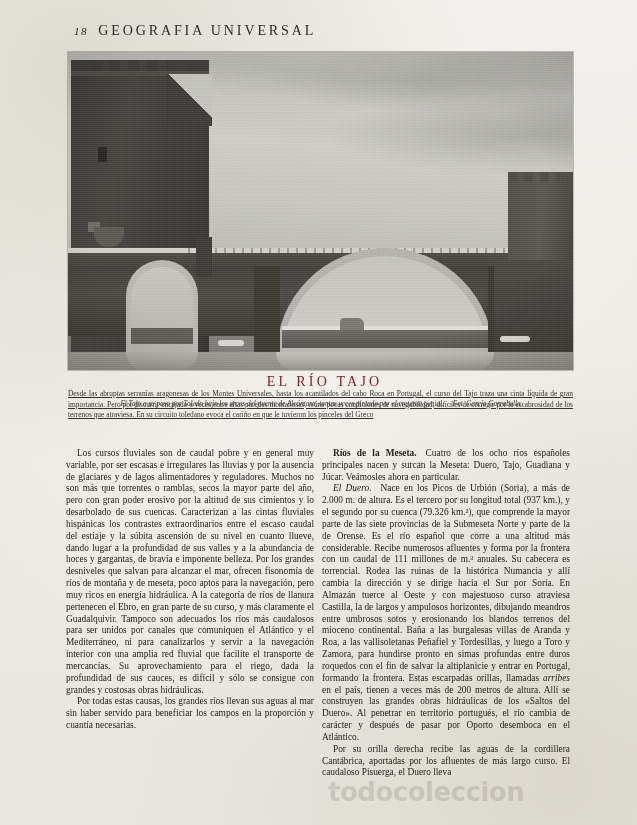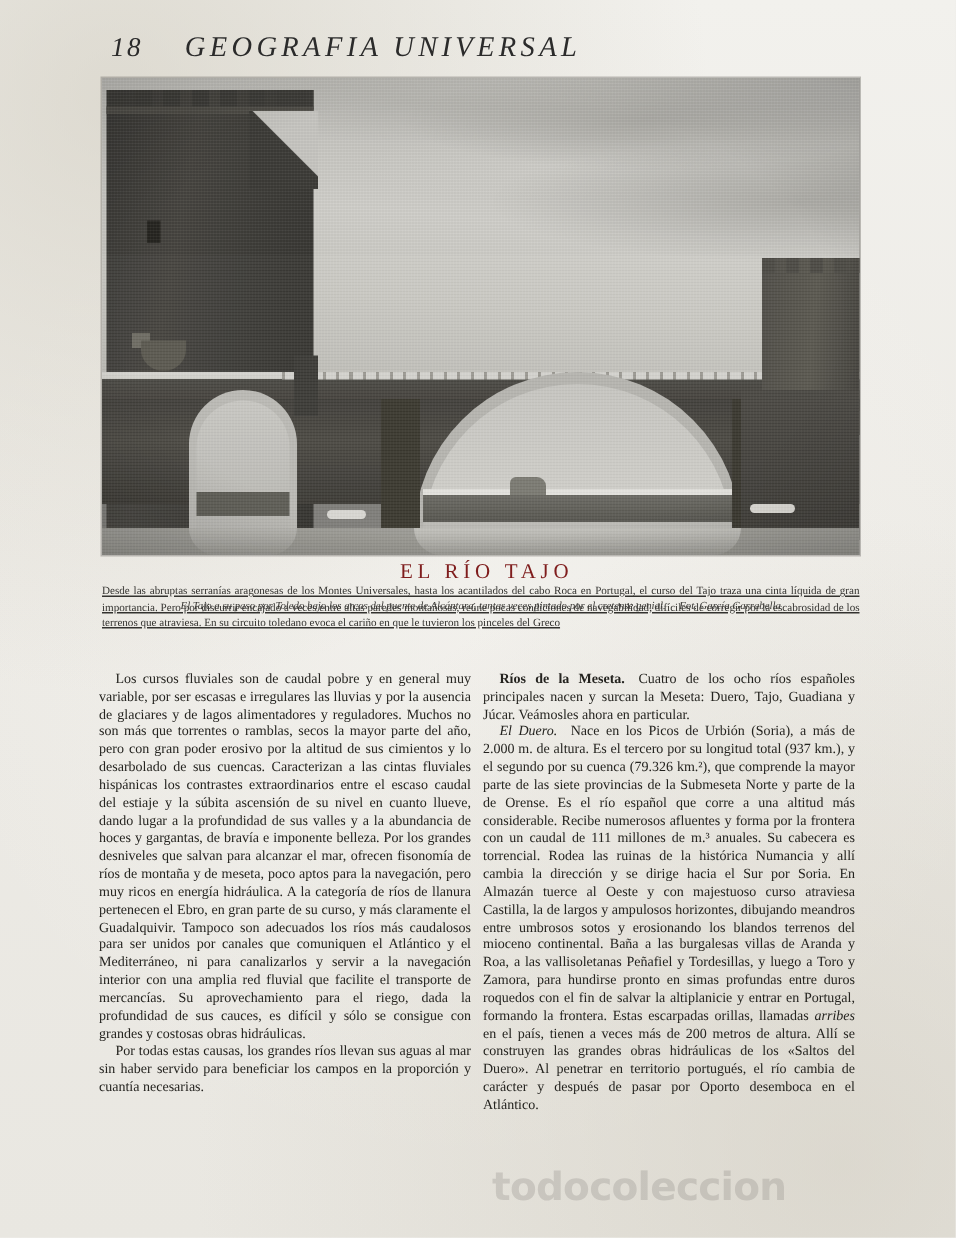--- a/index.html
+++ b/index.html
@@ -24,25 +24,25 @@
   .page{position:absolute;inset:0;}
 
   
   .runhead{
     position:absolute;left:0;right:0;top:21px;
     text-align:left;
     padding-left:74px;
     color:#2b2b2b;
   }
   .runhead .folio{
-    font-style:italic;font-size:18px;letter-spacing:1.6px;
-    margin-right:28px;vertical-align:baseline;
+    font-style:italic;font-size:11px;letter-spacing:1.6px;
+    margin-right:10px;vertical-align:baseline;
   }
   .runhead .rh-title{
-    font-style:italic;font-size:19px;letter-spacing:2.9px;
+    font-size:14px;letter-spacing:2.9px;
   }
 
   
   .figure{
     position:absolute;left:68px;top:52px;width:505px;height:318px;
     overflow:hidden;
     background:#7e7d79;
     box-shadow:0 0 0 1px rgba(120,118,112,.45);
   }
   .ph{position:absolute;}
@@ -292,16 +292,17 @@
   <div class="cap-credit"><span>El Tajo a su paso por Toledo bajo los arcos del puente de Alcántara, tantas veces pintado por el cretense genial.</span><span class="gap"></span><span>Fot. García Garrabella</span></div>
 
   <div class="col col-left">
     <p>Los cursos fluviales son de caudal pobre y en general muy variable, por ser escasas e irregulares las lluvias y por la ausencia de glaciares y de lagos alimentadores y reguladores. Muchos no son más que torrentes o ramblas, secos la mayor parte del año, pero con gran poder erosivo por la altitud de sus cimientos y lo desarbolado de sus cuencas. Caracterizan a las cintas fluviales hispánicas los contrastes extraordinarios entre el escaso caudal del estiaje y la súbita ascensión de su nivel en cuanto llueve, dando lugar a la profundidad de sus valles y a la abundancia de hoces y gargantas, de bravía e imponente belleza. Por los grandes desniveles que salvan para alcanzar el mar, ofrecen fisonomía de ríos de montaña y de meseta, poco aptos para la navegación, pero muy ricos en energía hidráulica. A la categoría de ríos de llanura pertenecen el Ebro, en gran parte de su curso, y más claramente el Guadalquivir. Tampoco son adecuados los ríos más caudalosos para ser unidos por canales que comuniquen el Atlántico y el Mediterráneo, ni para canalizarlos y servir a la navegación interior con una amplia red fluvial que facilite el transporte de mercancías. Su aprovechamiento para el riego, dada la profundidad de sus cauces, es difícil y sólo se consigue con grandes y costosas obras hidráulicas.</p>
     <p>Por todas estas causas, los grandes ríos llevan sus aguas al mar sin haber servido para beneficiar los campos en la proporción y cuantía necesarias.</p>
   </div>
 
   <div class="col col-right">
     <p><span class="runin">Ríos de la Meseta.</span><span class="gap"></span><span>Cuatro de los ocho ríos españoles principales nacen y surcan la Meseta: Duero, Tajo, Guadiana y Júcar. Veámosles ahora en particular.</span></p>
     <p><span class="runin-i">El Duero.</span><span class="gap"></span><span>Nace en los Picos de Urbión (Soria), a más de 2.000 m. de altura. Es el tercero por su longitud total (937 km.), y el segundo por su cuenca (79.326 km.²), que comprende la mayor parte de las siete provincias de la Submeseta Norte y parte de la de Orense. Es el río español que corre a una altitud más considerable. Recibe numerosos afluentes y forma por la frontera con un caudal de 111 millones de m.³ anuales. Su cabecera es torrencial. Rodea las ruinas de la histórica Numancia y allí cambia la dirección y se dirige hacia el Sur por Soria. En Almazán tuerce al Oeste y con majestuoso curso atraviesa Castilla, la de largos y ampulosos horizontes, dibujando meandros entre umbrosos sotos y erosionando los blandos terrenos del mioceno continental. Baña a las burgalesas villas de Aranda y Roa, a las vallisoletanas Peñafiel y Tordesillas, y luego a Toro y Zamora, para hundirse pronto en simas profundas entre duros roquedos con el fin de salvar la altiplanicie y entrar en Portugal, formando la frontera. Estas escarpadas orillas, llamadas </span><i>arribes</i><span> en el país, tienen a veces más de 200 metros de altura. Allí se construyen las grandes obras hidráulicas de los «Saltos del Duero». Al penetrar en territorio portugués, el río cambia de carácter y después de pasar por Oporto desemboca en el Atlántico.</span></p>
+    <p>Por su orilla derecha recibe las aguas de la cordillera Cantábrica, aportadas por los afluentes de más largo curso. El caudaloso Pisuerga, el Duero lleva</p>
   </div>
 
   <div class="watermark">todocoleccion</div>
 </div>
 
 </body></html>

